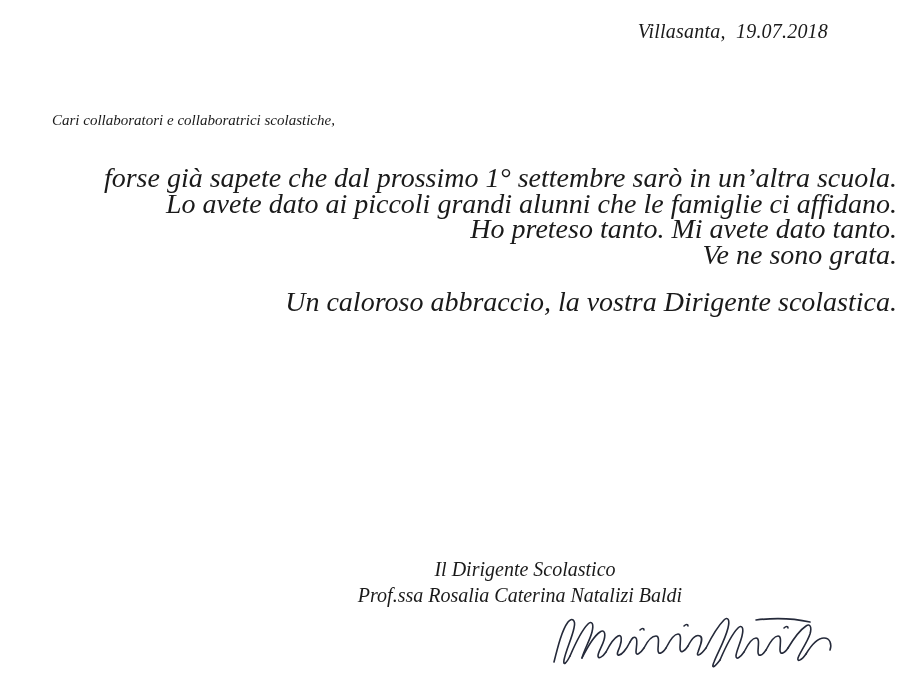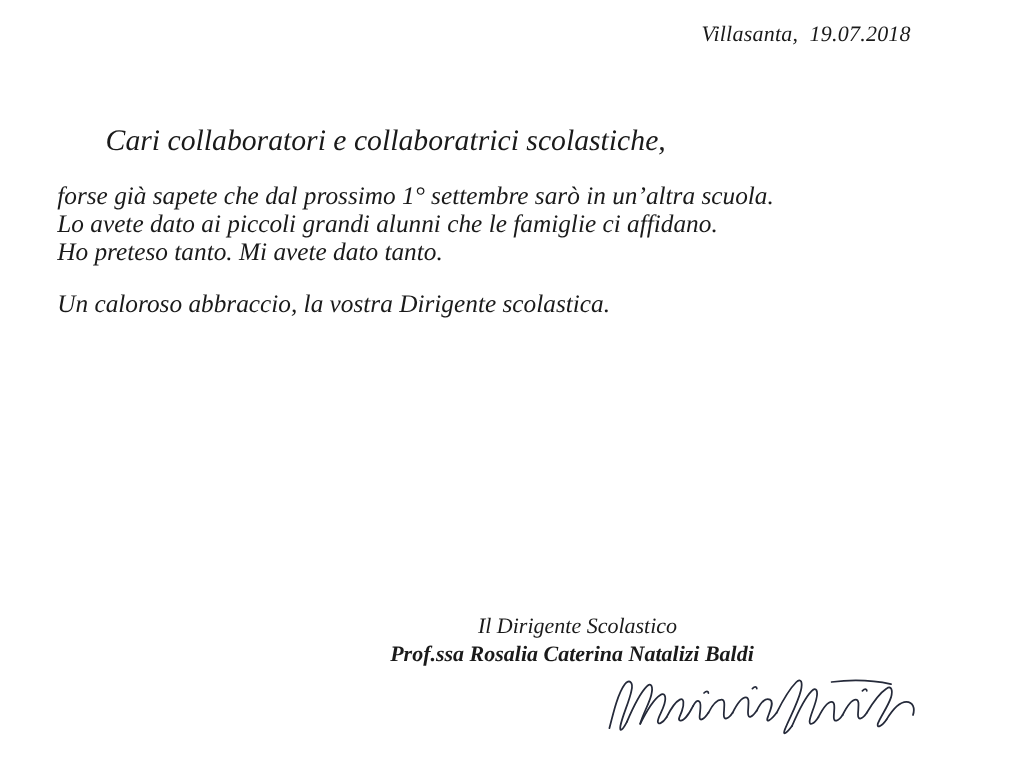--- a/index.html
+++ b/index.html
@@ -32,34 +32,34 @@
     letter-spacing: 0.2px;
     white-space: pre;
   }
 
   
   .salutation {
     position: absolute;
     top: 112px;
     left: 52px;
     font-style: italic;
-    font-size: 27px;
+    font-size: 15px;
     white-space: pre;
-    margin-left: 44px;
   }
 
   
   .body-block {
     position: absolute;
     top: 165px;
     left: 52px;
     width: 845px;
     font-style: italic;
-    font-size: 23px;
+    font-size: 28px;
     line-height: 25.5px;
+    text-align: right;
   }
   .body-block p {
     margin: 0;
   }
   .body-block p.spaced-before {
     margin-top: 22px;
   }
 
   
   .signature-block {
@@ -71,21 +71,20 @@
     font-style: italic;
     font-size: 20px;
     line-height: 26px;
   }
   .signature-block .sig-line-1 {
     padding-left: 130px;
     font-style: italic;
   }
   .signature-block .sig-line-2 {
     padding-left: 120px;
-    font-weight: bold;
   }
 
   
   .handwritten {
     position: absolute;
     top: 612px;
     left: 548px;
     width: 300px;
     height: 60px;
   }
@@ -99,20 +98,21 @@
 <div class="page">
 
   <div class="date-line">Villasanta,  19.07.2018</div>
 
   <div class="salutation">Cari collaboratori e collaboratrici scolastiche,</div>
 
   <div class="body-block">
     <p>forse già sapete che dal prossimo 1° settembre sarò in un’altra scuola.</p>
     <p>Lo avete dato ai piccoli grandi alunni che le famiglie ci affidano.</p>
     <p>Ho preteso tanto. Mi avete dato tanto.</p>
+    <p>Ve ne sono grata.</p>
     <p class="spaced-before">Un caloroso abbraccio, la vostra Dirigente scolastica.</p>
   </div>
 
   <div class="signature-block">
     <div class="sig-line-1">Il Dirigente Scolastico</div>
     <div class="sig-line-2">Prof.ssa Rosalia Caterina Natalizi Baldi</div>
   </div>
 
   <div class="handwritten">
     <svg width="300" height="60" viewBox="0 0 300 60" fill="none" xmlns="http://www.w3.org/2000/svg">

